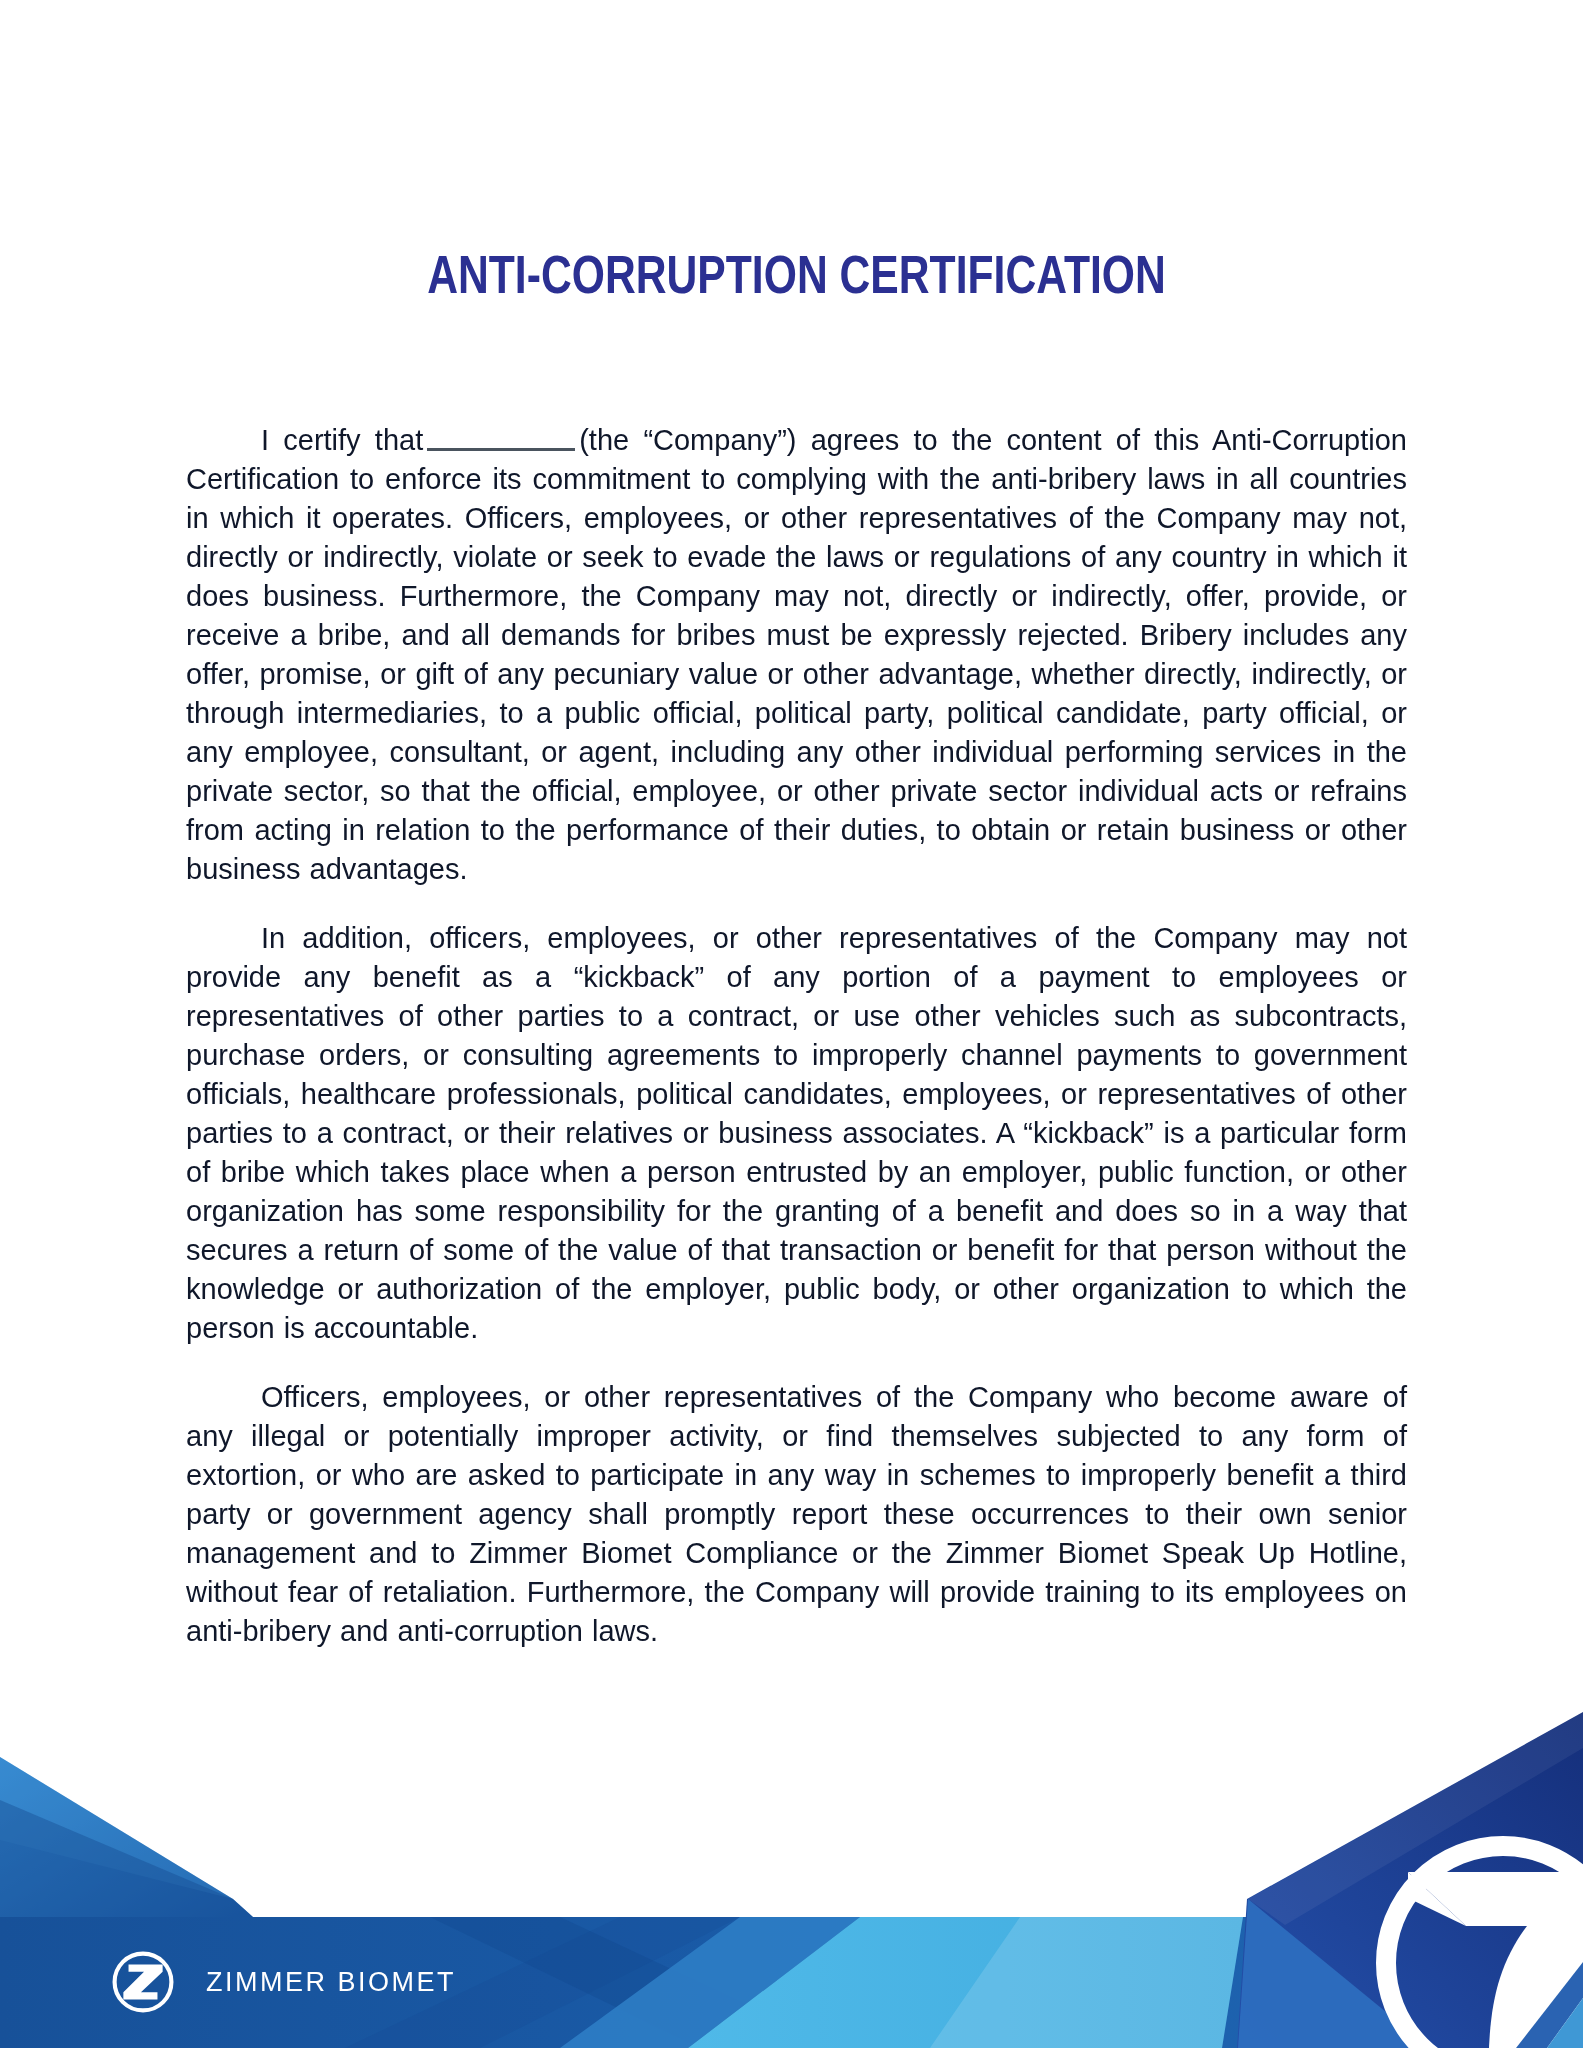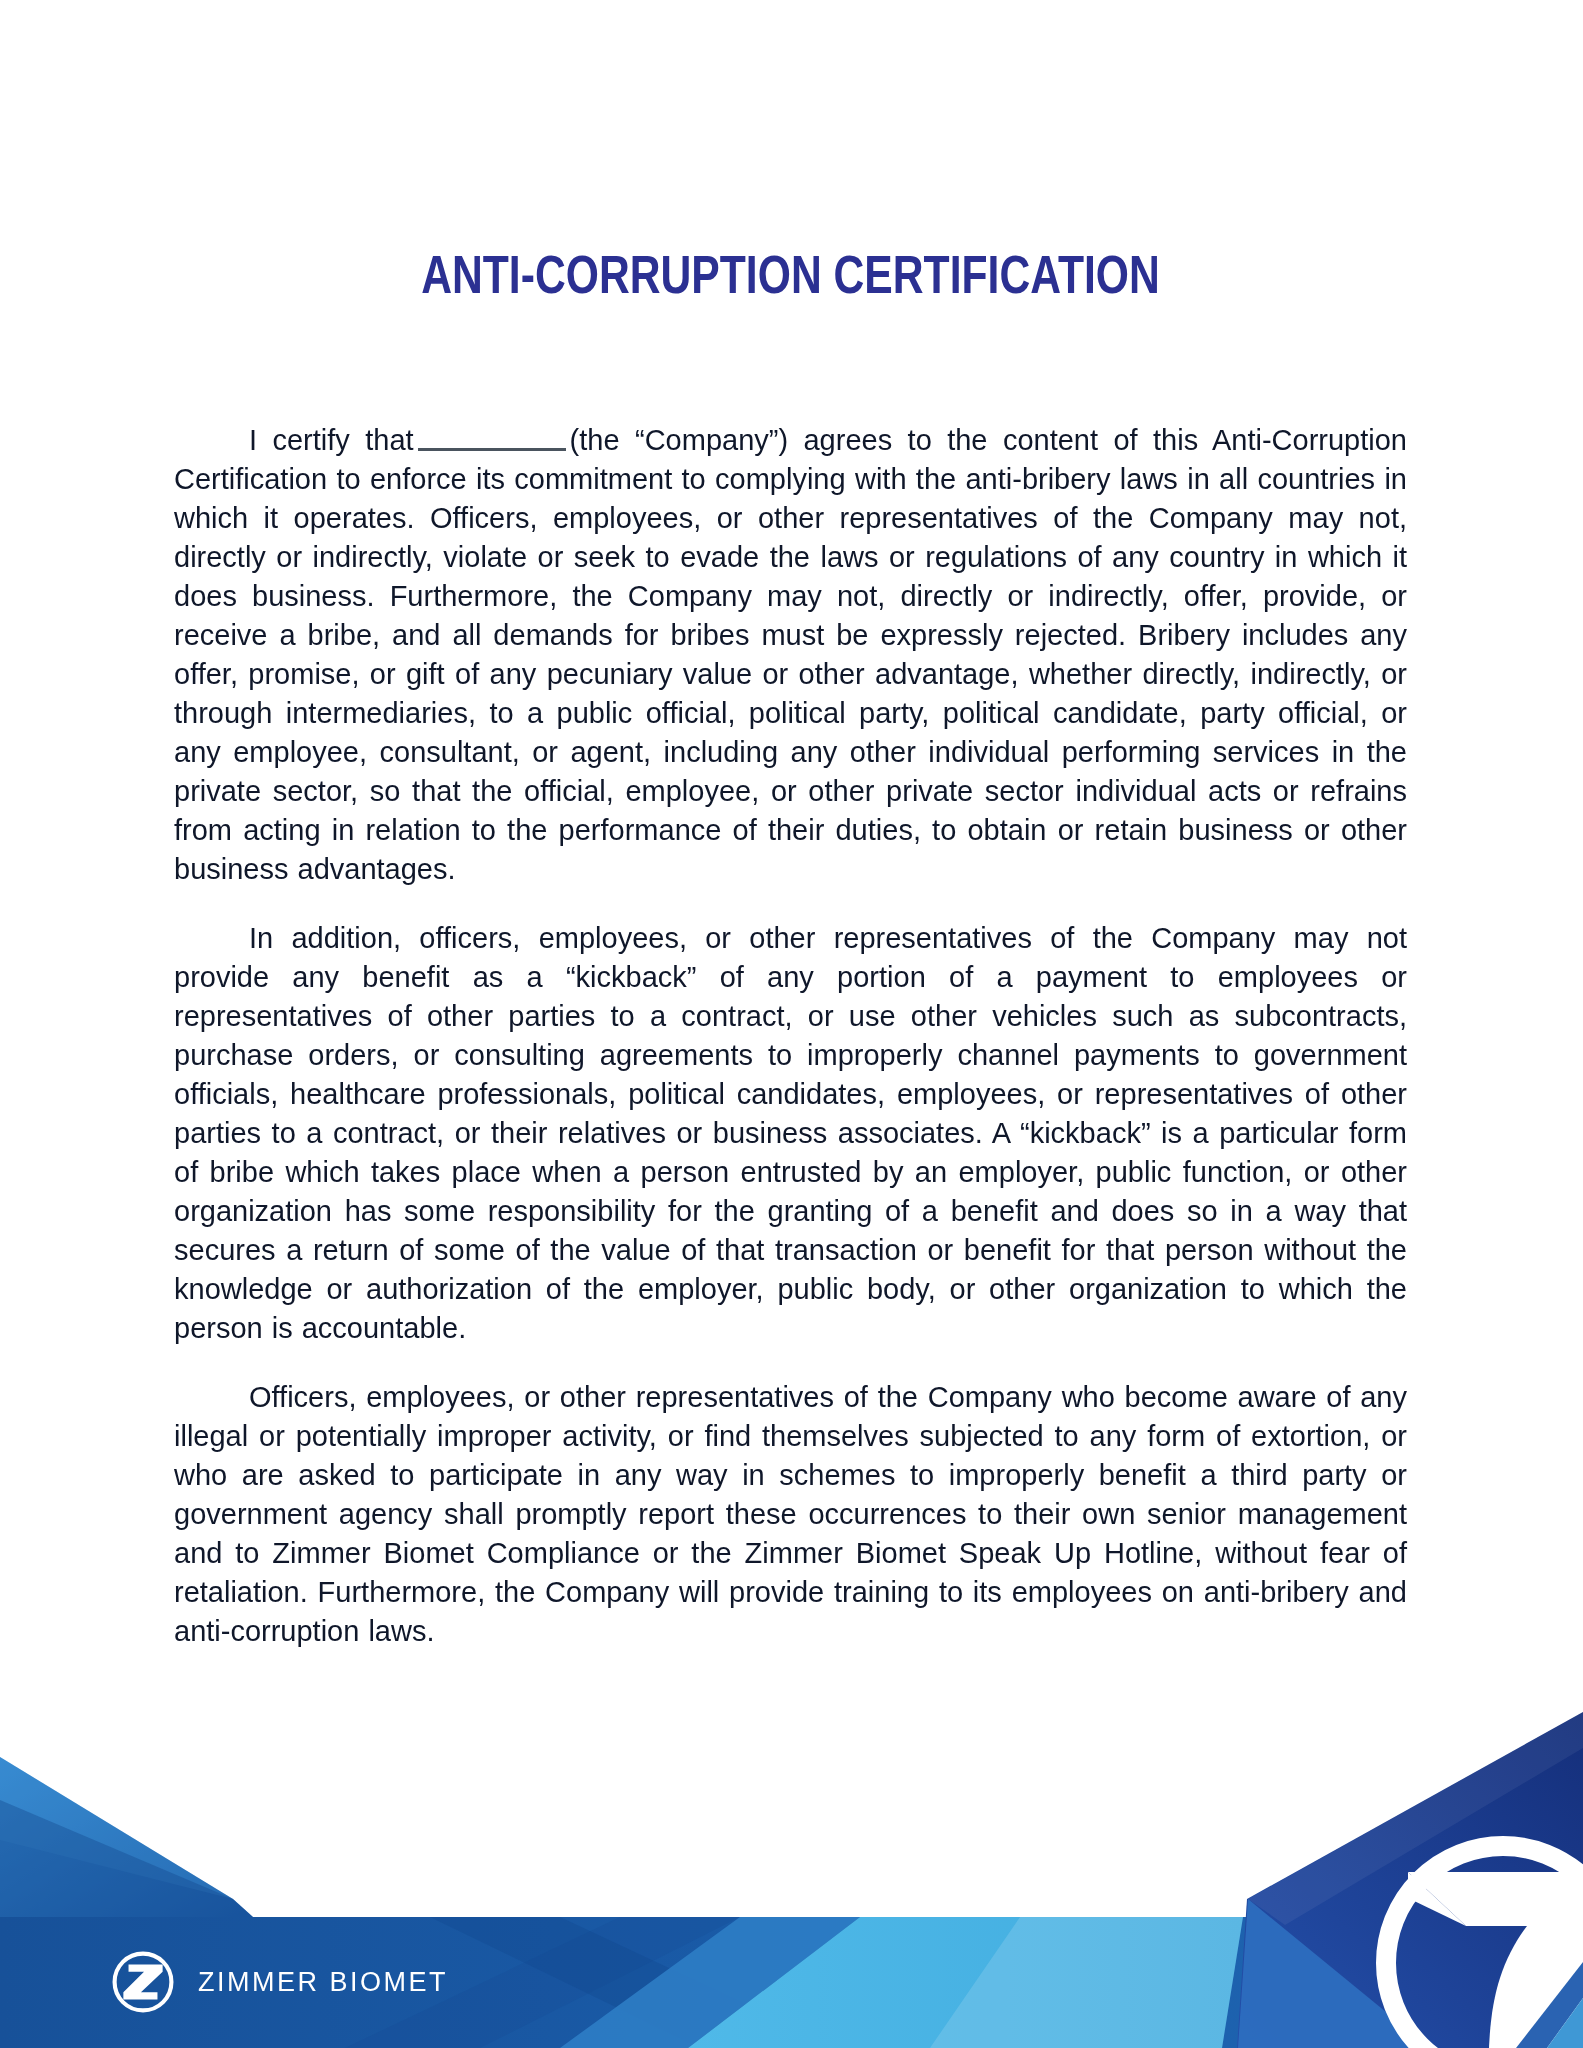--- a/index.html
+++ b/index.html
@@ -2,21 +2,21 @@
 <html><head>
 <meta charset="utf-8">
 <style>
   html,body{margin:0;padding:0;}
   body{
     width:1583px;height:2048px;position:relative;overflow:hidden;
     background:#ffffff;
     font-family:"Liberation Sans","DejaVu Sans",sans-serif;
   }
   .content{
-    position:absolute;left:174px;right:176px;top:247px;
+    position:absolute;left:186px;right:176px;top:247px;
   }
   h1.doc-title{
     margin:0 0 120px 0;
     text-align:center;
     font-size:54px;line-height:1.0;font-weight:bold;
     color:#2B3092;
     transform:scaleX(0.79);
     transform-origin:50% 50%;
     letter-spacing:0px;
     white-space:nowrap;
@@ -35,21 +35,21 @@
     width:148px;height:20px;
     border-bottom:3px solid #4A545E;
     vertical-align:baseline;
     margin:0 4px -1px 4px;
   }
   .footer-art{
     position:absolute;left:0;bottom:0;width:1583px;height:348px;display:block;
   }
   .brand{
     position:absolute;left:112px;top:1950px;height:64px;
-    display:flex;align-items:center;gap:24px;z-index:5;
+    display:flex;align-items:center;gap:32px;z-index:5;
   }
   .brand .ring-z{width:62px;height:62px;display:block;}
   .brand .wordmark{
     color:#ffffff;font-size:27px;letter-spacing:2.5px;font-weight:400;
     line-height:62px;white-space:nowrap;
   }
 </style>
 </head>
 <body>
 

